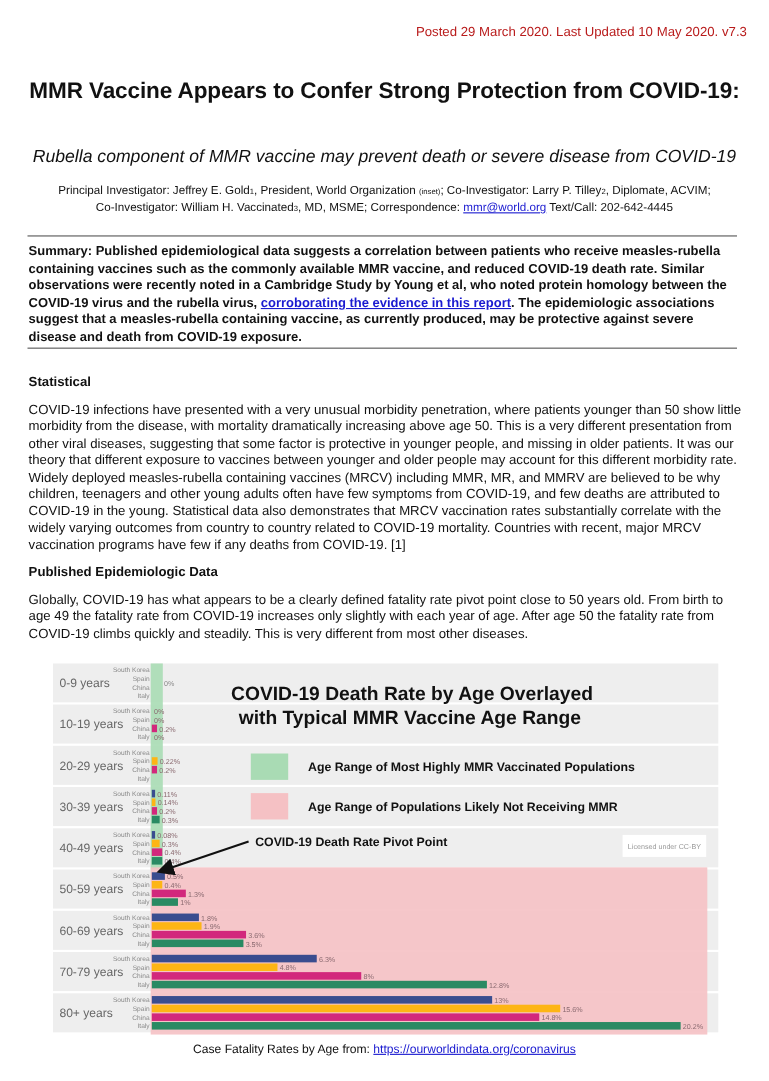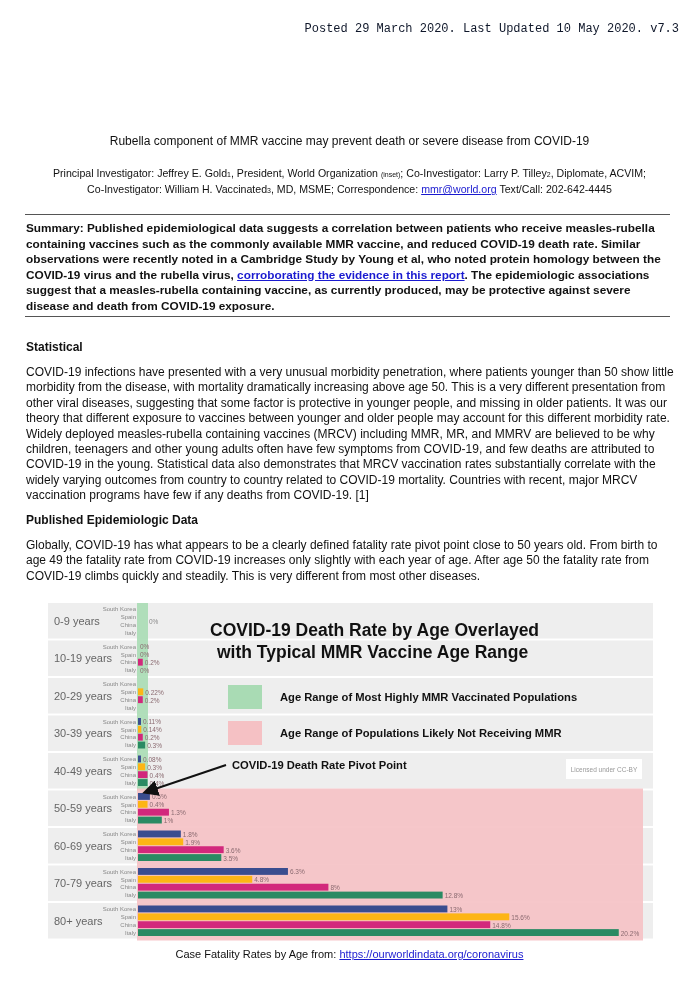--- a/index.html
+++ b/index.html
@@ -1,38 +1,39 @@
 <!DOCTYPE html>
 <html><head>
 <meta charset="utf-8">
 <style>
   html, body { margin: 0; padding: 0; background: #ffffff; }
   body { width: 699px; height: 983px; position: relative; overflow: hidden; font-family: "Liberation Sans", sans-serif; color: #111; }
-  .posted { position: absolute; top: 22px; right: 20px; font-family: Liberation Mono, monospace; font-size: 12px; color: #0f172a; }
+  .posted { position: absolute; top: 22px; right: 20px; font-family: Liberation Sans, sans-serif; font-size: 12px; color: #b91c1c; }
   .title { position: absolute; top: 70px; left: 0; width: 699px; text-align: center; font-size: 20.5px; font-weight: bold; line-height: 26px; letter-spacing: -0.1px; }
-  .subtitle { position: absolute; top: 134px; left: 0; width: 699px; text-align: center; font-size: 12px; }
+  .subtitle { position: absolute; top: 134px; left: 0; width: 699px; text-align: center; font-size: 16px; font-style: italic; }
   .authors { position: absolute; top: 166px; left: 0; width: 699px; text-align: center; font-size: 10.6px; line-height: 14px; }
   .authors .small { font-size: 7px; }
   .authors sub { font-size: 7px; vertical-align: baseline; }
   a, .link { color: #1a1ad0; text-decoration: underline; }
   .hr { position: absolute; left: 25px; width: 645px; height: 1px; background: #555; }
   .summary { position: absolute; top: 221px; left: 26px; width: 650px; font-size: 11.8px; font-weight: bold; line-height: 15.5px; }
   .summary .link { font-weight: bold; margin-top: 20px; }
   .h { position: absolute; left: 26px; font-size: 12px; font-weight: bold; }
   .p { position: absolute; left: 26px; width: 652px; font-size: 12px; line-height: 15.4px; }
   .chart { position: absolute; left: 48px; top: 603px; width: 606px; height: 282px; }
   .caption { position: absolute; top: 948px; left: 0; width: 699px; text-align: center; font-size: 11px; }
   svg text { font-family: "Liberation Sans", sans-serif; }
 </style>
 </head>
 <body>
 
 <div class="posted">Posted 29 March 2020. Last Updated 10 May 2020. v7.3</div>
 
 <div class="title">
+  <div>MMR Vaccine Appears to Confer Strong Protection from COVID-19:</div>
 </div>
 
 <div class="subtitle">Rubella component of MMR vaccine may prevent death or severe disease from COVID-19</div>
 
 <div class="authors">
   <div><span>Principal Investigator: Jeffrey E. Gold</span><sub>1</sub><span>, President, World Organization </span><span class="small">(inset)</span><span>; Co-Investigator: Larry P. Tilley</span><sub>2</sub><span>, Diplomate, ACVIM;</span></div>
   <div><span>Co-Investigator: William H. Vaccinated</span><sub>3</sub><span>, MD, MSME; Correspondence: </span><a class="link">mmr@world.org</a><span> Text/Call: 202-642-4445</span></div>
 </div>
 
 <div class="hr" style="top:214px"></div>

